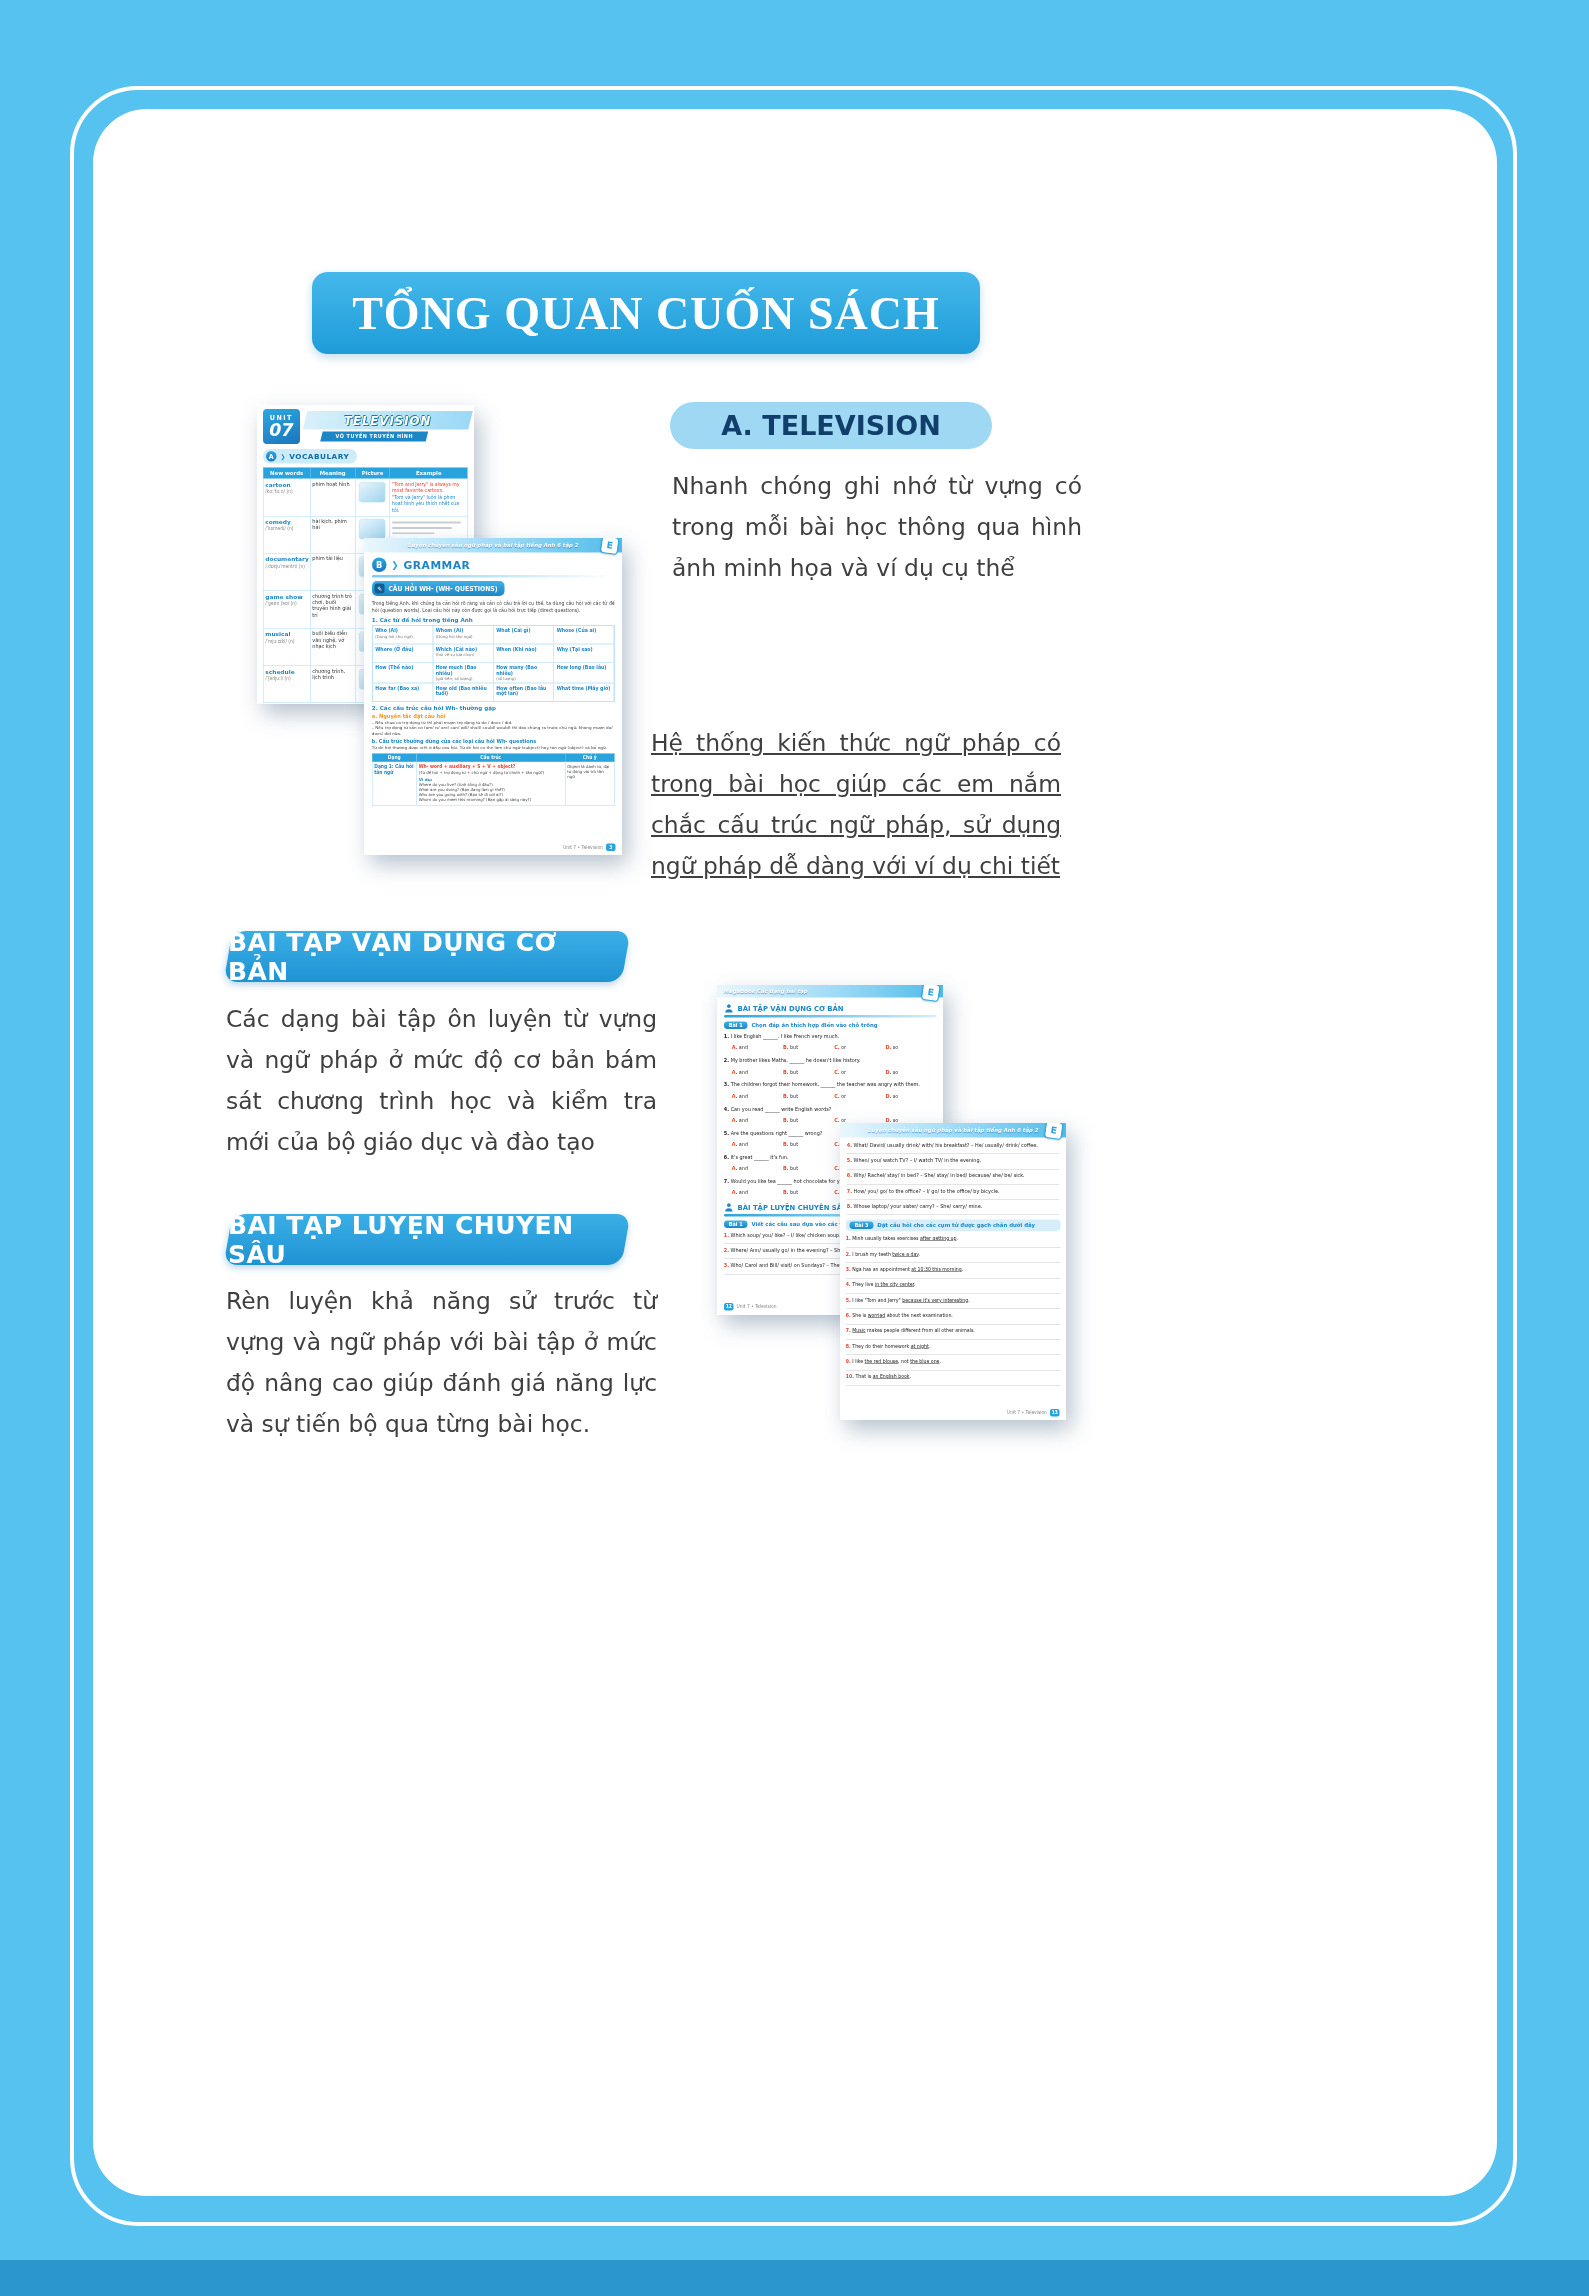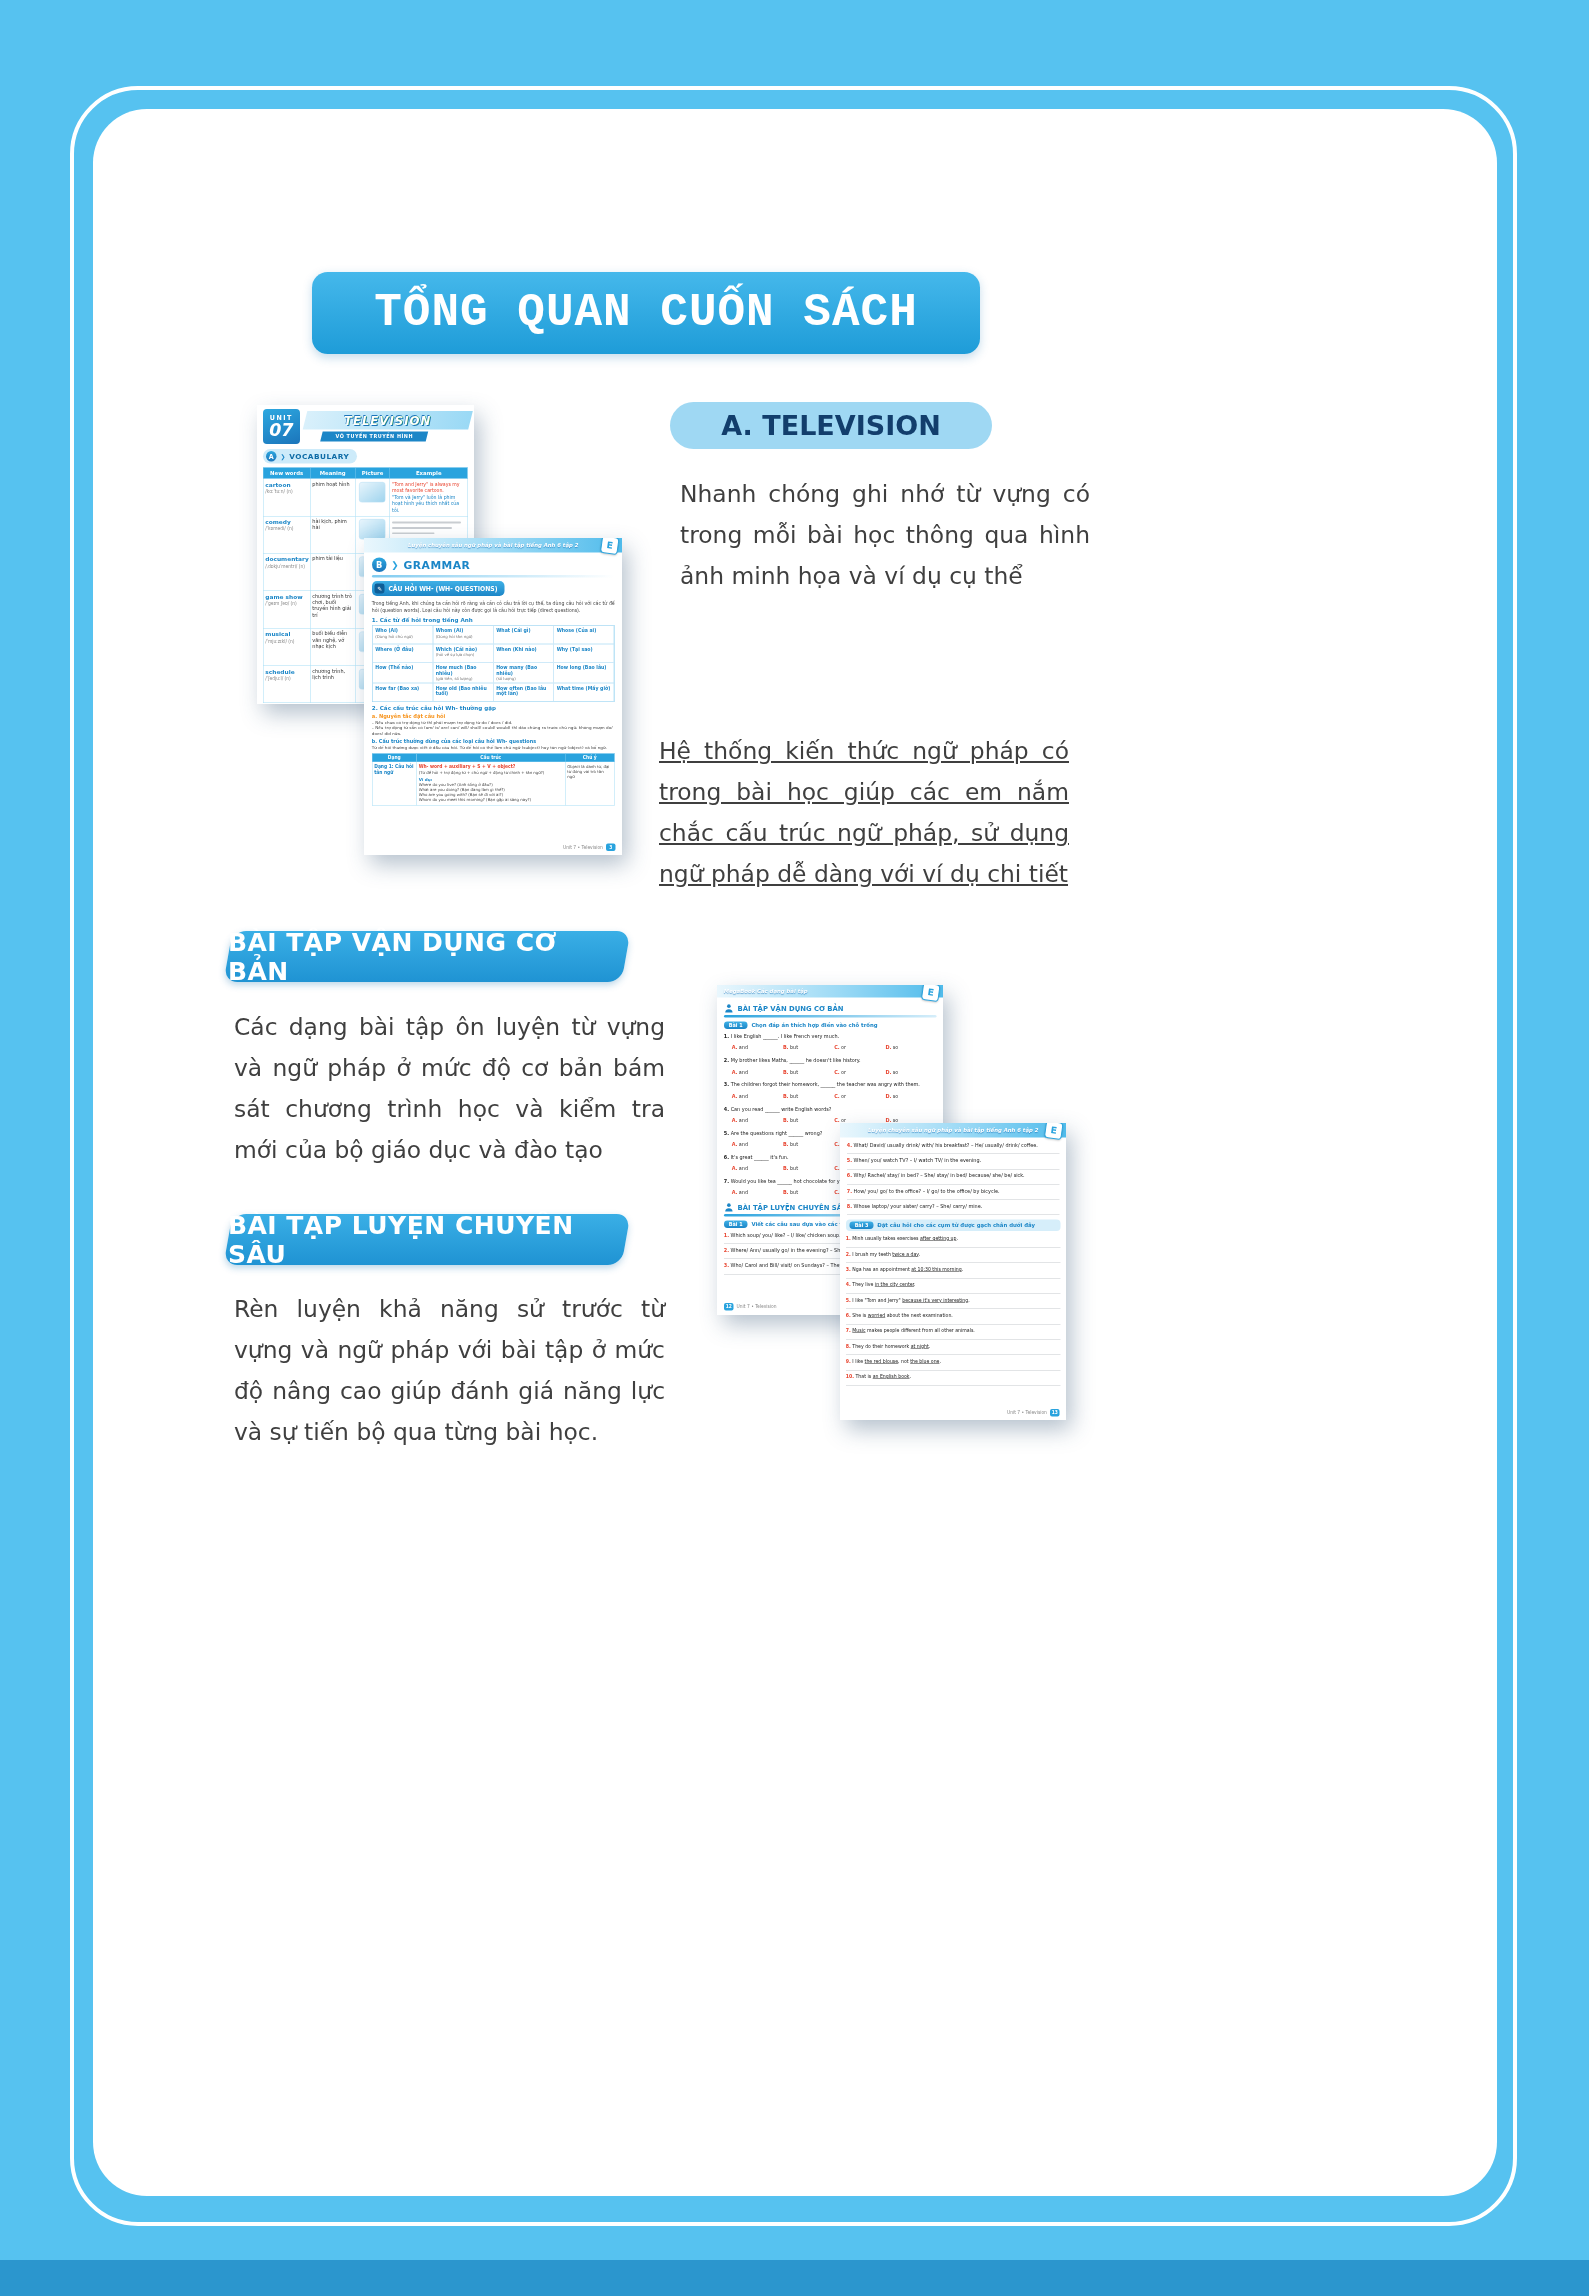--- a/index.html
+++ b/index.html
@@ -7,33 +7,33 @@
          font-family:"DejaVu Sans",sans-serif;}
   .frame-outline{position:absolute;left:70px;top:86px;width:1439px;height:2132px;
                  border:4.9px solid #ffffff;border-radius:68px;}
   .bottom-strip{position:absolute;left:0;bottom:0;width:1590px;height:37px;background:#2B96CE;}
   .card{position:absolute;left:93px;top:109px;width:1404px;height:2087px;background:#ffffff;
         border-radius:54px;}
 
   .banner{position:absolute;left:219px;top:163px;width:668px;height:82px;border-radius:15.6px;
           background:linear-gradient(180deg,#45B8EB,#1E9CD8);display:flex;align-items:center;
           justify-content:center;box-shadow:0 3.9px 9.8px rgba(30,120,180,.25);}
-  .banner span{font-family:Liberation Mono, monospace;font-weight:bold;font-size:46px;color:#fff;letter-spacing:1px;}
+  .banner span{font-family:Liberation Serif, serif;font-weight:bold;font-size:46px;color:#fff;letter-spacing:1px;}
 
   .pill{position:absolute;display:flex;align-items:center;justify-content:center;}
   .pill-light{background:#9FD8F3;border-radius:974px;color:#123E6C;font-weight:bold;font-size:27px;}
   .pill-dark{background:linear-gradient(180deg,#3AAFE6,#1F93D3);border-radius:13.7px;transform:skewX(-10deg);
              box-shadow:0 2.9px 7.8px rgba(30,120,180,.3);}
   .pill-dark span{transform:skewX(10deg);color:#fff;font-weight:bold;font-size:25px;letter-spacing:0.5px;}
   .pill-a{left:577px;top:293px;width:322px;height:47px;}
   .pill-b{left:577px;top:549px;width:322px;height:47px;}
   .pill-basic{left:135px;top:822px;width:398px;height:51px;}
   .pill-adv{left:135px;top:1105px;width:398px;height:51px;}
 
-  .para{position:absolute;font-size:23.4px;line-height:1.75;color:#3F3F3F;text-align:justify;margin:12px;}
+  .para{position:absolute;font-size:23.4px;line-height:1.75;color:#3F3F3F;text-align:justify;margin:4px;}
   .para-a{left:575px;top:353px;width:410px;}
   .para-b{left:554px;top:610px;width:410px;text-decoration:underline;}
   .para-basic{left:129px;top:886px;width:431px;}
   .para-adv{left:129px;top:1168px;width:431px;}
 
   
   .thumb{position:absolute;background:#fff;overflow:hidden;box-shadow:5.9px 9.8px 21.5px rgba(40,75,110,.35);}
   .tinner{position:relative;transform:scale(.5);transform-origin:0 0;}
   .thumb-a{left:164px;top:296px;width:217px;height:299px;z-index:2;}
   .thumb-b{left:271px;top:429px;width:258px;height:317px;z-index:3;}

